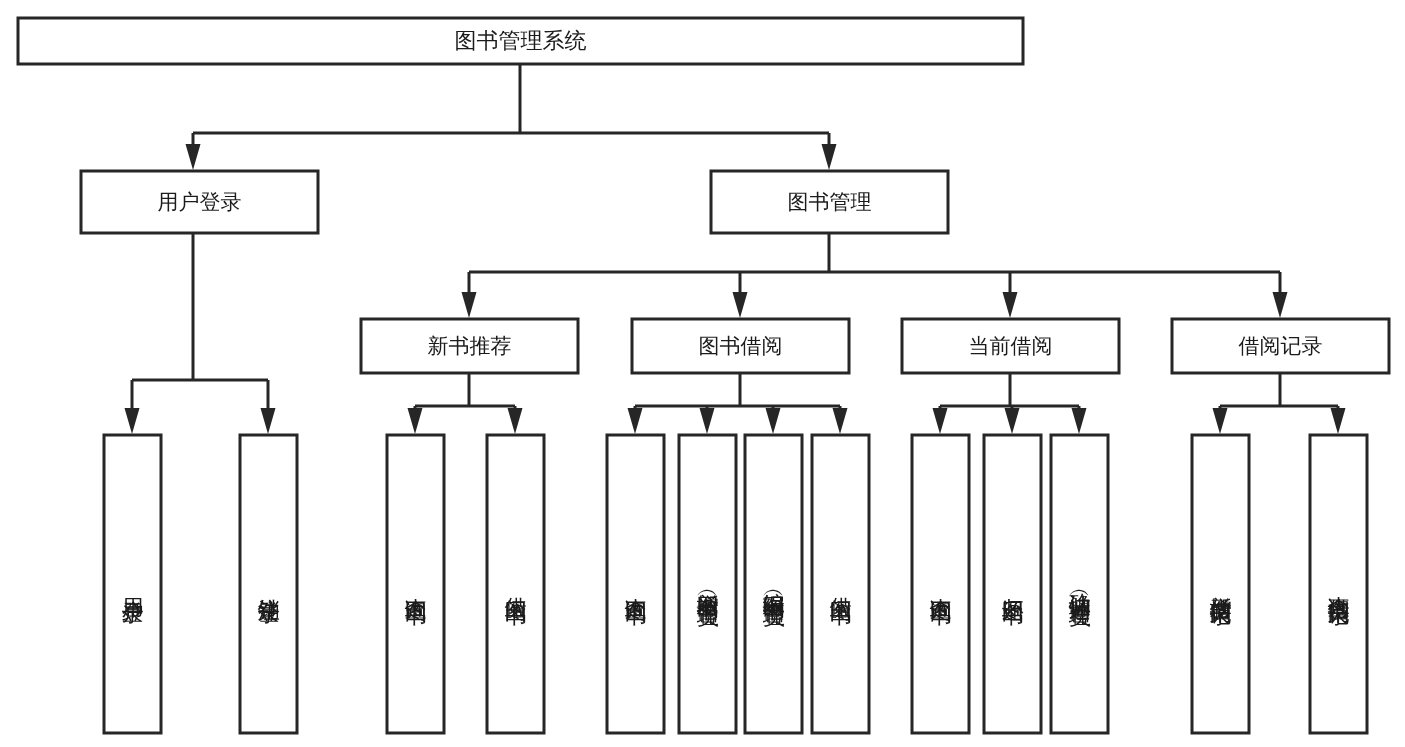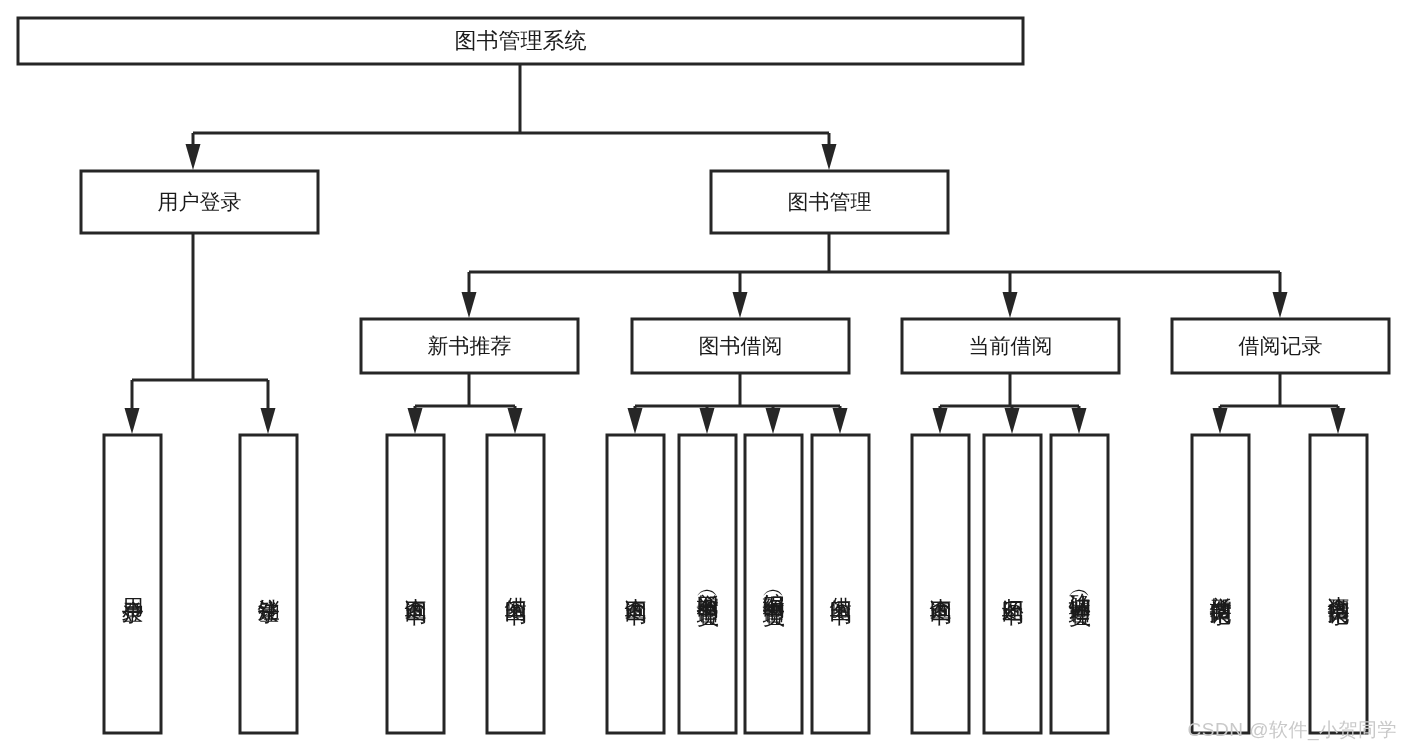--- a/index.html
+++ b/index.html
@@ -233,14 +233,13 @@
         <g>
           <rect class="node-box" x="1192" y="435" width="57" height="298"></rect>
           <foreignObject class="leaf-label-fo" x="1192" y="435" width="57" height="298"><div xmlns="http://www.w3.org/1999/xhtml" class="leaf-label">新增借阅记录</div></foreignObject>
         </g>
         <g>
           <rect class="node-box" x="1310" y="435" width="57" height="298"></rect>
           <foreignObject class="leaf-label-fo" x="1310" y="435" width="57" height="298"><div xmlns="http://www.w3.org/1999/xhtml" class="leaf-label">查询借阅记录</div></foreignObject>
         </g>
       </g>
   </svg>
-  <div class="watermark">CSDN @软件_小贺同学</div>
 </div>
 
 </body></html>

